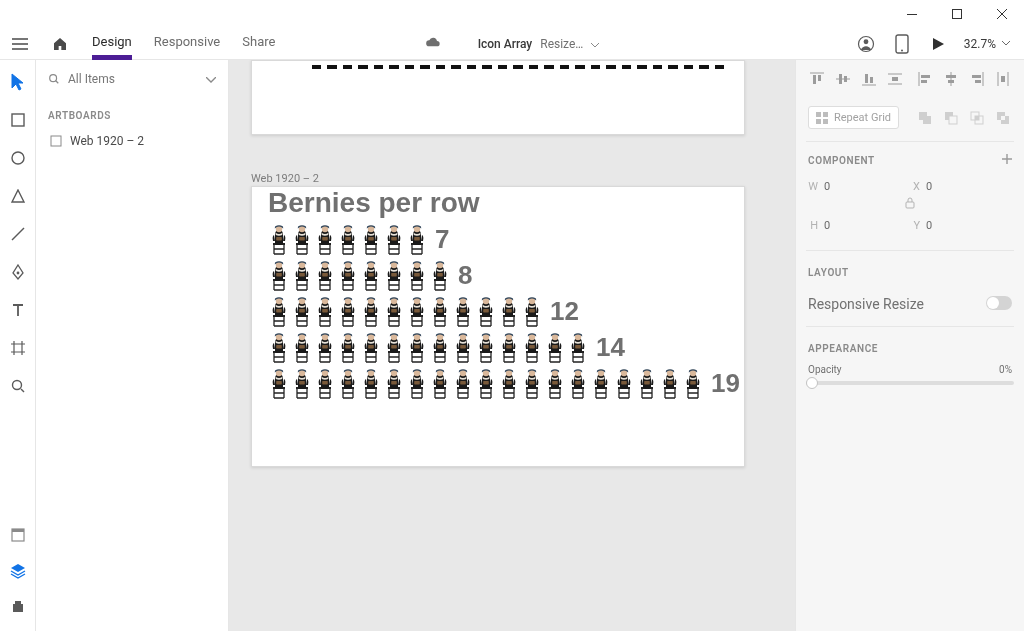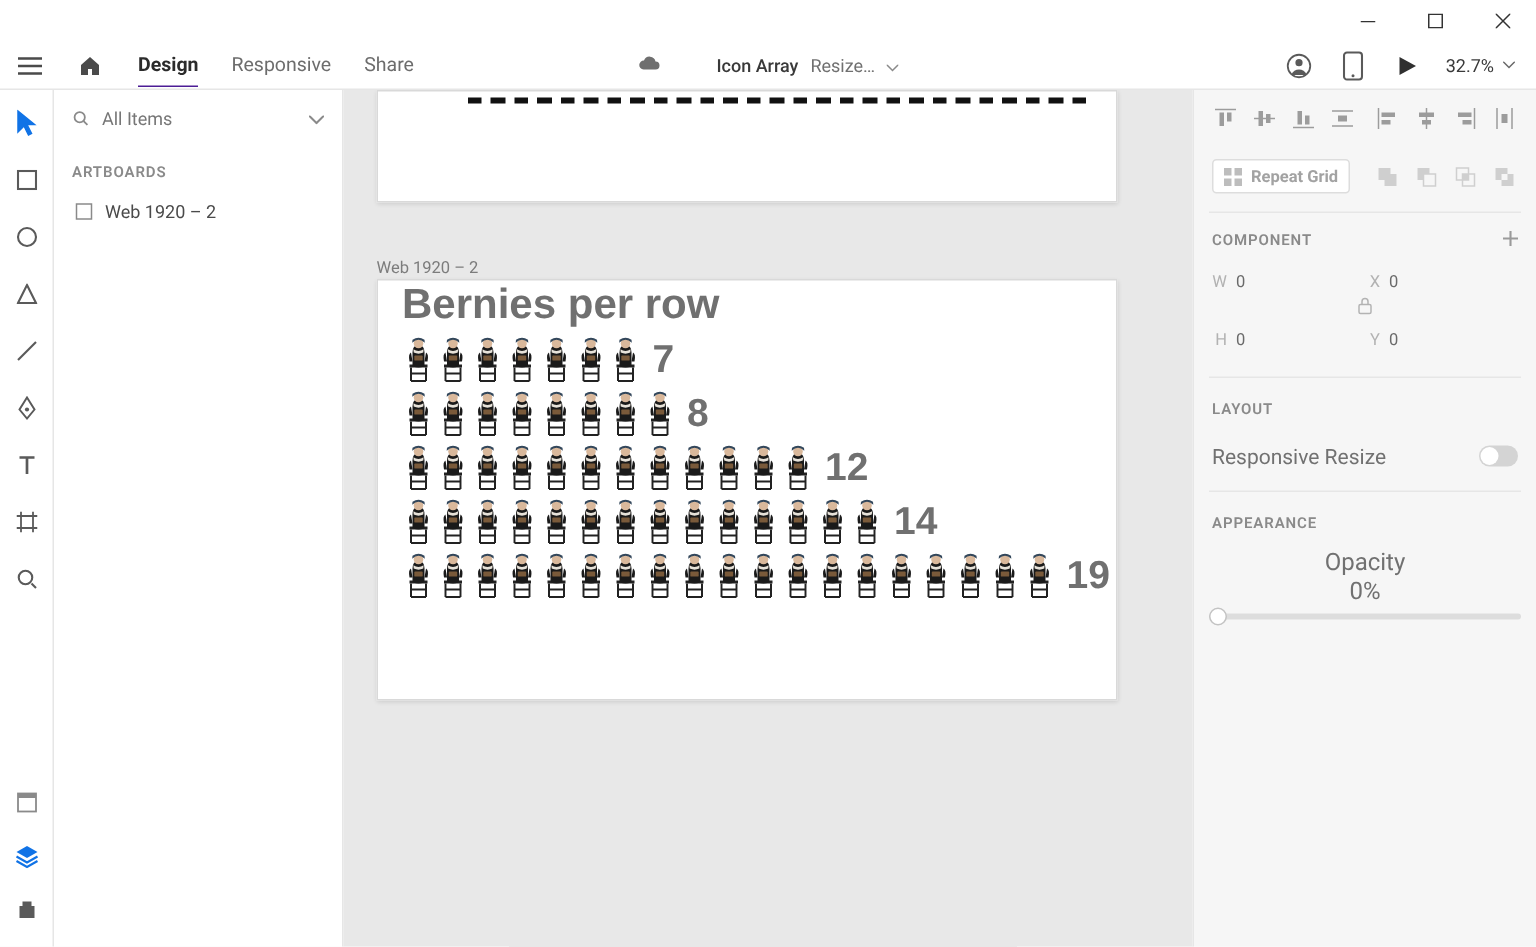--- a/index.html
+++ b/index.html
@@ -9,21 +9,21 @@
 .win-controls { position: absolute; top: 0; right: 0; display: flex; }
 .win-controls .btn { width: 45px; height: 28px; display: flex; align-items: center; justify-content: center; color: #333; }
 
 
 .topbar { position: absolute; top: 28px; left: 0; right: 0; height: 32px; display: flex; align-items: center; border-bottom: 1px solid #e6e6e6; }
 .topbar .left { display: flex; align-items: center; gap: 4px; padding-left: 6px; }
 .hamburger { width: 28px; height: 28px; display: flex; align-items: center; justify-content: center; }
 .home-btn { width: 28px; height: 28px; display: flex; align-items: center; justify-content: center; margin: 0 8px; }
 .tabs { display: flex; gap: 22px; margin-left: 6px; }
 .tab { font-size: 13px; color: #6d6d6d; padding: 6px 0; cursor: pointer; }
-.tab.active { color: #2b2b2b; border-bottom: 1px solid #4c1d95; font-weight: bold; }
+.tab.active { color: #2b2b2b; border-bottom: 5px solid #4c1d95; }
 .doc-center { position: absolute; top: 28px; left: 0; right: 0; height: 32px; display: flex; align-items: center; justify-content: center; pointer-events: none; font-size: 12px; color: #707070; gap: 8px; }
 .doc-center .doc-title { color: #393939; font-weight: 500; margin-left: 29px; }
 .topbar .right { margin-left: auto; display: flex; align-items: center; gap: 16px; padding-right: 14px; }
 .zoom { font-size: 12px; color: #3a3a3a; display: flex; align-items: center; gap: 6px; }
 .icon-btn { width: 20px; height: 20px; display: flex; align-items: center; justify-content: center; color: #5a5a5a; }
 
 
 .tool-rail { position: absolute; top: 60px; left: 0; bottom: 0; width: 36px; background: #fff; border-right: 1px solid #e6e6e6; display: flex; flex-direction: column; align-items: center; padding-top: 12px; gap: 18px; }
 .tool-rail .bottom { margin-top: auto; display: flex; flex-direction: column; align-items: center; gap: 16px; padding-bottom: 14px; }
 .tool { width: 20px; height: 20px; display: flex; align-items: center; justify-content: center; color: #5a5a5a; }
@@ -52,35 +52,35 @@
 .b-icons { display: flex; }
 .b-icon { width: 22px; height: 32px; position: relative; margin-right: 1px; }
 .b-icon svg { width: 100%; height: 100%; }
 .b-count { font-size: 26px; font-weight: 700; color: #707070; margin-left: 6px; font-family: Arial, sans-serif; }
 
 
 .inspector { position: absolute; top: 60px; right: 0; bottom: 0; width: 229px; background: #f6f6f6; border-left: 1px solid #e6e6e6; padding: 8px 10px; font-size: 11px; color: #8a8a8a; }
 .align-row { display: flex; align-items: center; justify-content: space-between; padding: 2px 2px 12px 2px; }
 .align-group { display: flex; gap: 8px; }
 .align-btn { width: 18px; height: 18px; display: flex; align-items: center; justify-content: center; color: #9c9c9c; }
-.repeat-row { display: flex; align-items: center; gap: 8px; padding: 6px 2px 12px 2px; border-bottom: 1px solid #e6e6e6; font-weight: bold; }
+.repeat-row { display: flex; align-items: center; gap: 8px; padding: 6px 2px 12px 2px; border-bottom: 1px solid #e6e6e6; }
 .repeat-btn { display: flex; align-items: center; gap: 6px; font-size: 11px; color: #a2a2a2; border: 1px solid #ddd; background: #fff; border-radius: 3px; padding: 4px 7px; }
 .bool-ops { margin-left: auto; display: flex; gap: 8px; color: #bdbdbd; }
 .section-title { display: flex; justify-content: space-between; align-items: center; font-size: 10px; letter-spacing: 0.6px; font-weight: 600; color: #8a8a8a; padding: 12px 2px 10px 2px; }
 .dims { display: flex; flex-wrap: wrap; padding: 0 2px 14px 2px; border-bottom: 1px solid #e6e6e6; }
 .dim { width: 50%; display: flex; align-items: center; gap: 6px; font-size: 11px; color: #a0a0a0; padding: 4px 0; }
 .dim .lab { width: 10px; text-align: right; color: #b2b2b2; }
 .dim .val { color: #6a6a6a; }
 .lock { width: 100%; display: flex; justify-content: center; padding-bottom: 6px; color: #b3b3b3; }
 .prop-row { display: flex; align-items: flex-start; justify-content: space-between; padding: 8px 2px; font-size: 14px; color: #717171; }
 .toggle { width: 26px; height: 14px; border-radius: 7px; background: #d4d4d4; position: relative; }
 .toggle::after { content: ""; position: absolute; left: 1px; top: 1px; width: 12px; height: 12px; border-radius: 50%; background: #fff; }
 .slider { height: 4px; background: #ddd; border-radius: 2px; position: relative; margin: 6px 0 12px; }
 .slider .thumb { position: absolute; left: 0; top: -4px; width: 12px; height: 12px; border-radius: 50%; background: #fff; border: 1px solid #c3c3c3; }
-.opacity-row { display: flex; align-items: center; justify-content: space-between; font-size: 16px; color: #717171; padding: 0 2px; flex-direction: column; }
+.opacity-row { display: flex; align-items: center; justify-content: space-between; font-size: 10px; color: #717171; padding: 0 2px; }
 .hr { border-bottom: 1px solid #e6e6e6; padding-bottom: 14px; }
 </style>
 </head>
 <body>
 
 <div class="win-controls">
   <div class="btn">
       <svg width="10" height="1" viewBox="0 0 10 1">
         <rect width="10" height="1" fill="#333"></rect>
       </svg>

